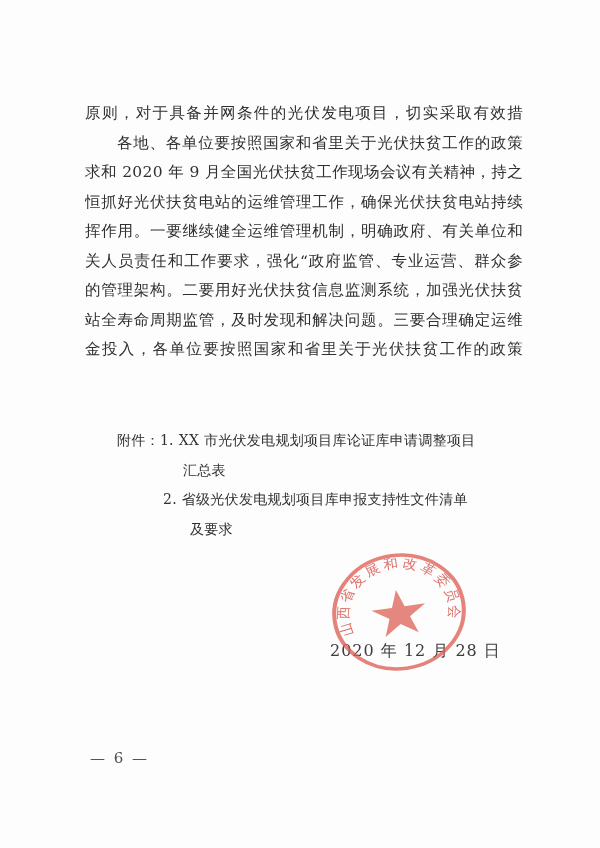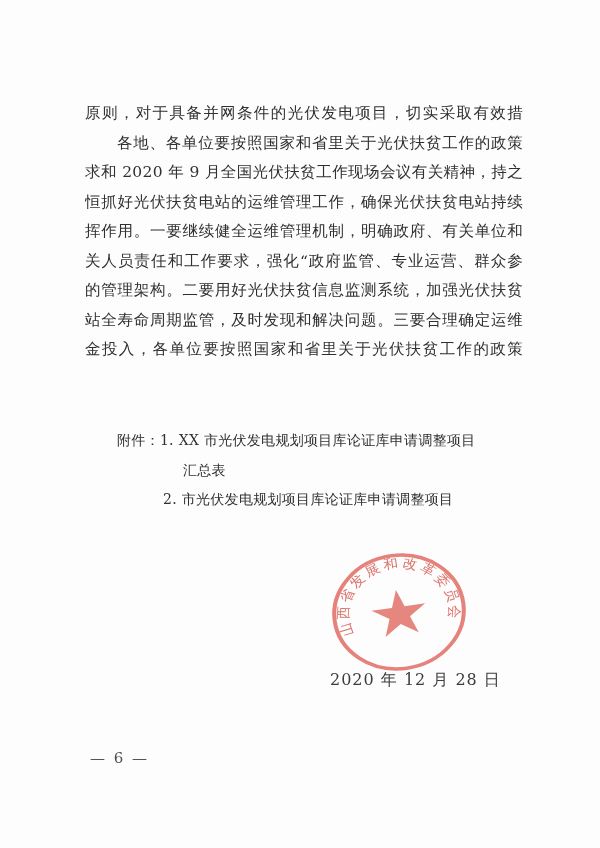--- a/index.html
+++ b/index.html
@@ -25,21 +25,21 @@
     position:absolute; left:117px; top:426px; width:420px;
     font-size:14px; line-height:29.5px; letter-spacing:0.3px;
   }
   .att-line { height:29.5px; overflow:hidden; }
   .att-cont-1 { padding-left:66px;font-family:Liberation Serif, serif; }
   .att-num-2  { padding-left:46px; }
   .att-cont-2 { padding-left:73px; }
   
   .issue-date {
     position:absolute; left:330px; top:641px;
-    font-size:16px; color:#3d3d3d; letter-spacing:1px; z-index:1;margin-top:29px;
+    font-size:16px; color:#3d3d3d; letter-spacing:1px; z-index:1;
   }
   
   .seal {
     position:absolute; left:328px; top:550px; width:142px; height:124px;
     z-index:2; transform:rotate(-8deg); pointer-events:none;
   }
   .seal svg { display:block; width:100%; height:100%; }
   
   .page-number {
     position:absolute; left:90px; top:749px;
@@ -63,22 +63,23 @@
     <div class="t-line">站全寿命周期监管，及时发现和解决问题。三要合理确定运维资</div>
     <div class="t-line para-end">金投入，各单位要按照国家和省里关于光伏扶贫工作的政策要。</div>
   </div>
 
   <div class="attachments">
     <div class="att-line">
       <span>附件：</span><span>1. </span><span>XX 市光伏发电规划项目库论证库申请调整项目</span>
     </div>
     <div class="att-line att-cont-1">汇总表</div>
     <div class="att-line att-num-2">
-      <span>2. </span><span>市光伏发电规划项目库论证库申请调整项目</span>
+      <span>2. </span><span>省级光伏发电规划项目库申报支持性文件清单</span>
     </div>
+    <div class="att-line att-cont-2">及要求</div>
   </div>
 
   <div class="issue-date">2020 年 12 月 28 日</div>
 
   <div class="seal">
     <svg viewBox="0 0 140 140" preserveAspectRatio="none">
       <defs>
         <path id="sealArc" d="M 26.7 95 A 50 50 0 1 1 113.3 95" fill="none"></path>
       </defs>
       <circle cx="70" cy="70" r="64" fill="none" stroke="#dc5f56" stroke-width="4" stroke-opacity="0.78"></circle>

